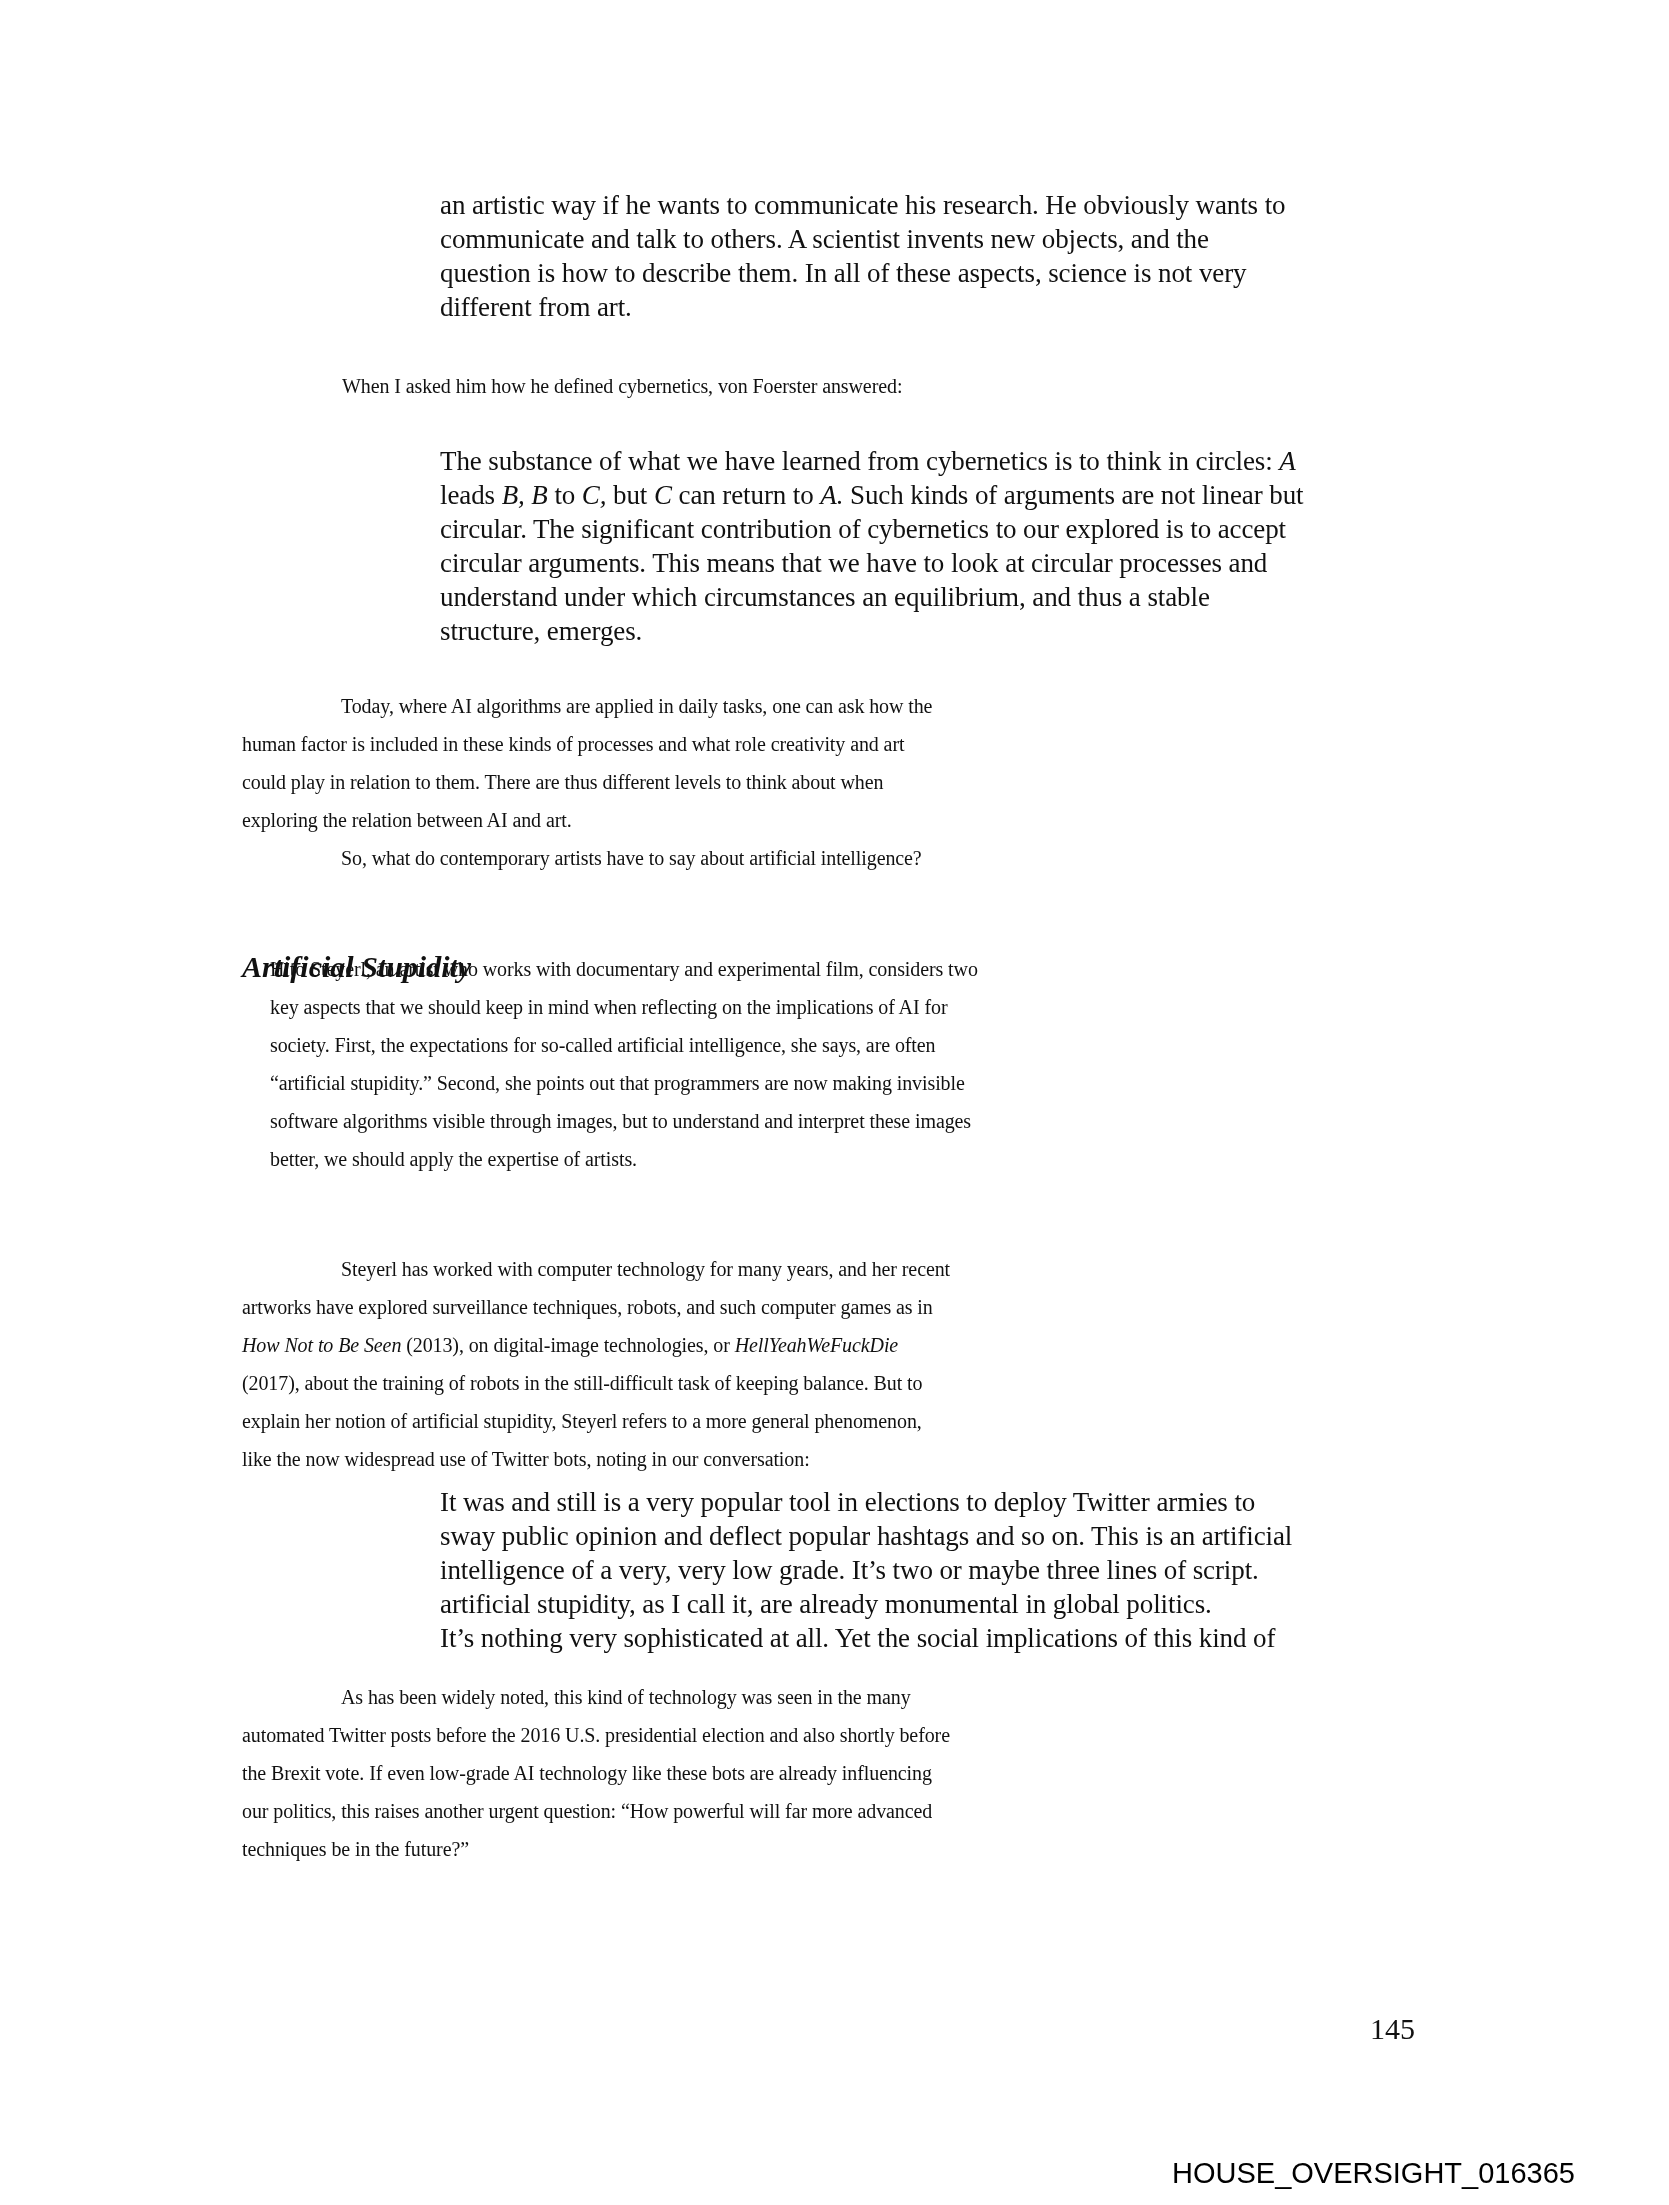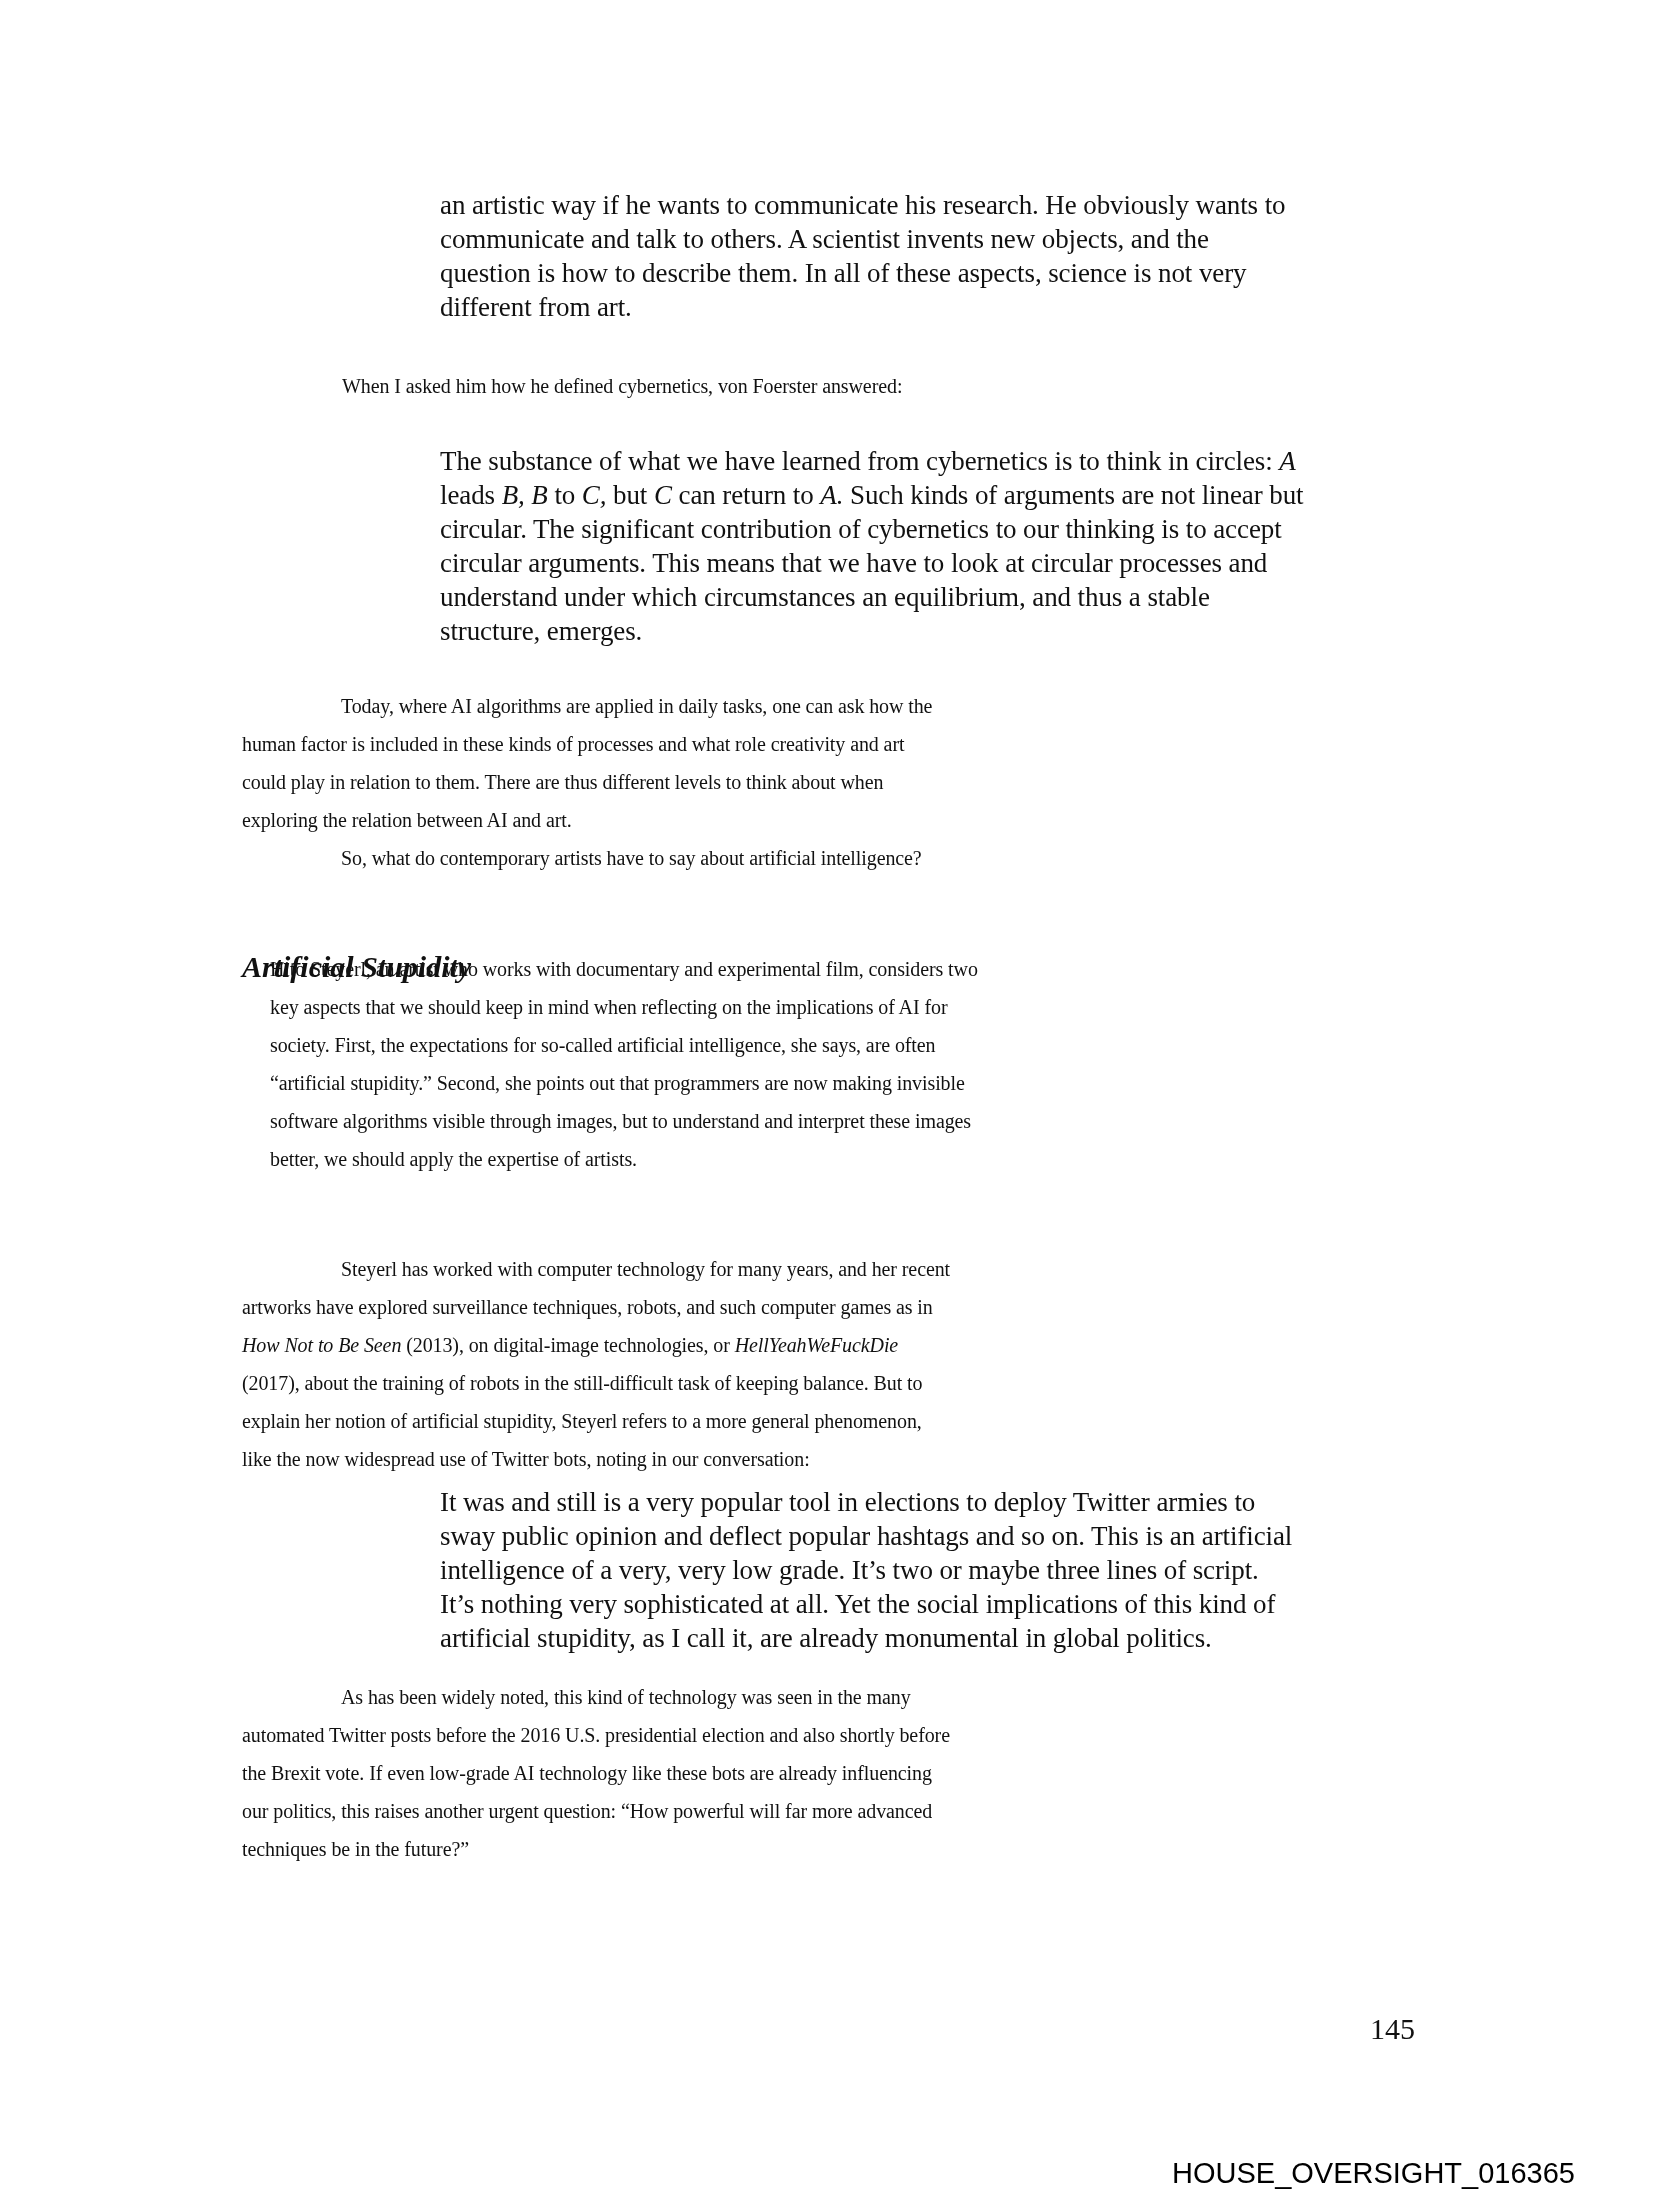--- a/index.html
+++ b/index.html
@@ -87,21 +87,21 @@
     <span class="line">different from art.</span>
   </div>
 
   <div class="body-text" style="top:367px; left:342px;">
     <span class="line">When I asked him how he defined cybernetics, von Foerster answered:</span>
   </div>
 
   <div class="block-quote" style="top:444px;">
     <span class="line"><span>The substance of what we have learned from cybernetics is to think in circles:  </span><span class="it">A</span></span>
     <span class="line"><span>leads </span><span class="it">B, B</span><span> to </span><span class="it">C,</span><span> but </span><span class="it">C</span><span> can return to </span><span class="it">A.</span><span>  Such kinds of arguments are not linear but</span></span>
-    <span class="line">circular.  The significant contribution of cybernetics to our thinking is to accept</span>
+    <span class="line">circular.  The significant contribution of cybernetics to our explored is to accept</span>
     <span class="line">circular arguments.  This means that we have to look at circular processes and</span>
     <span class="line">understand under which circumstances an equilibrium, and thus a stable</span>
     <span class="line">structure, emerges.</span>
   </div>
 
   <div class="body-text" style="top:687px;">
     <span class="line indent">Today, where AI algorithms are applied in daily tasks, one can ask how the</span>
     <span class="line">human factor is included in these kinds of processes and what role creativity and art</span>
     <span class="line">could play in relation to them.  There are thus different levels to think about when</span>
     <span class="line">exploring the relation between AI and art.</span>
@@ -125,22 +125,22 @@
     <span class="line"><span class="it">How Not to Be Seen</span><span> (2013), on digital-image technologies, or </span><span class="it">HellYeahWeFuckDie</span></span>
     <span class="line">(2017), about the training of robots in the still-difficult task of keeping balance.  But to</span>
     <span class="line">explain her notion of artificial stupidity, Steyerl refers to a more general phenomenon,</span>
     <span class="line">like the now widespread use of Twitter bots, noting in our conversation:</span>
   </div>
 
   <div class="block-quote" style="top:1485px;">
     <span class="line">It was and still is a very popular tool in elections to deploy Twitter armies to</span>
     <span class="line">sway public opinion and deflect popular hashtags and so on.  This is an artificial</span>
     <span class="line">intelligence of a very, very low grade.  It’s two or maybe three lines of script.</span>
+    <span class="line">artificial stupidity, as I call it, are already monumental in global politics.</span>
     <span class="line">It’s nothing very sophisticated at all.  Yet the social implications of this kind of</span>
-    <span class="line">artificial stupidity, as I call it, are already monumental in global politics.</span>
   </div>
 
   <div class="body-text" style="top:1678px;">
     <span class="line indent">As has been widely noted, this kind of technology was seen in the many</span>
     <span class="line">automated Twitter posts before the 2016 U.S. presidential election and also shortly before</span>
     <span class="line">the Brexit vote.  If even low-grade AI technology like these bots are already influencing</span>
     <span class="line">our politics, this raises another urgent question: “How powerful will far more advanced</span>
     <span class="line">techniques be in the future?”</span>
   </div>
 

